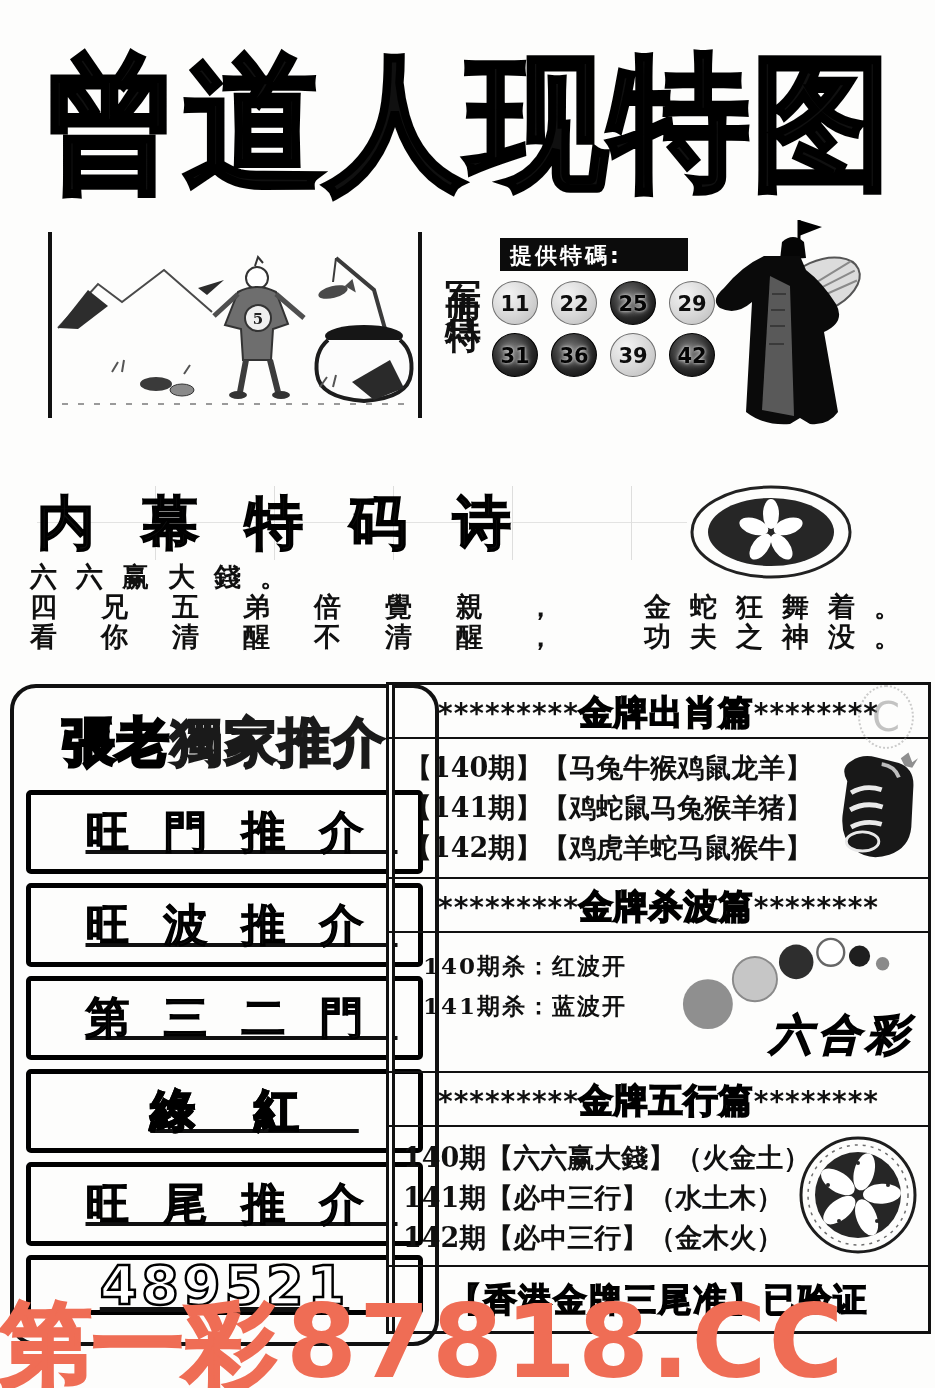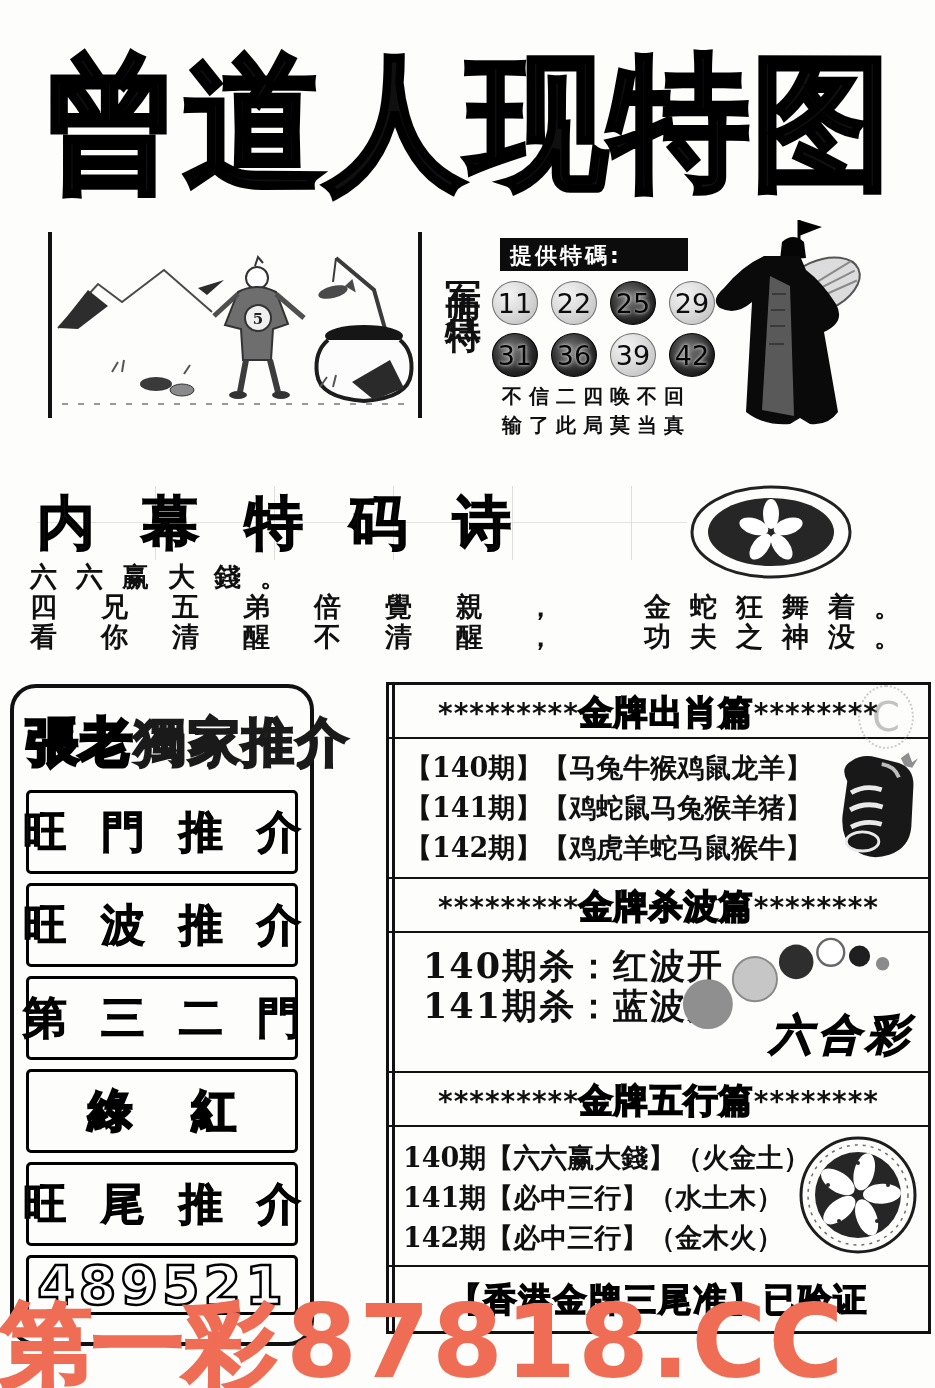--- a/index.html
+++ b/index.html
@@ -29,21 +29,21 @@
   .tips-header {
     position:absolute; left:500px; top:238px; width:188px; height:33px;
     background:#0c0c0c; color:#fff; font-size:22px; font-weight:700;
     line-height:36px; padding-left:10px; letter-spacing:3px;
     font-family:"DejaVu Sans","Liberation Sans",sans-serif;
   }
   .balls-row { position:absolute; left:492px; display:flex; gap:13px; }
   .balls-row.r1 { top:281px; } .balls-row.r2 { top:333px; }
   .ball {
     width:46px; height:44px; border-radius:50%; text-align:center;
-    line-height:44px; font-size:27px; font-weight:400;
+    line-height:44px; font-size:21px; font-weight:700;
     font-family:"DejaVu Sans","Liberation Sans",sans-serif;
   }
   .ball.light { background:radial-gradient(circle at 35% 30%, #f4f4f4 0%, #d6d6d6 55%, #b9b9b9 100%); border:1px solid #6f6f6f; color:#0d0d0d; }
   .ball.dark  { background:radial-gradient(circle at 42% 36%, #767676 0%, #2b2b2b 55%, #050505 100%); border:1px solid #000; color:#050505; text-shadow:0 0 3px #d2d2d2, 0 0 6px #bdbdbd; }
   .tips-caption {
     position:absolute; left:502px; top:382px; font-size:20px; font-weight:700;
     letter-spacing:7px; line-height:29px; white-space:nowrap;
   }
   .figure-box { position:absolute; left:702px; top:214px; width:172px; height:215px; }
   
@@ -59,30 +59,30 @@
     line-height:74px; -webkit-text-stroke:1.5px #000; white-space:nowrap;
   }
   .oval-logo { position:absolute; left:688px; top:484px; width:166px; height:96px; }
   
   .poem-lines { position:absolute; left:30px; top:562px; width:890px; }
   .poem-line { display:flex; justify-content:space-between; height:30px; line-height:30px; font-size:27px; font-weight:700; white-space:nowrap; }
   .poem-left  { letter-spacing:44px; }
   .poem-right { letter-spacing:19px; }
   
   .left-panel {
-    position:absolute; left:10px; top:684px; width:304px; height:662px;
+    position:absolute; left:10px; top:684px; width:429px; height:662px;
     border:4px solid #111; border-radius:26px; padding:6px 12px;
   }
   .lp-header { text-align:center; font-size:52px; line-height:96px; font-weight:900; white-space:nowrap; }
   .lp-header .strong { -webkit-text-stroke:4px #000; letter-spacing:2px; }
   .lp-header .rest   { -webkit-text-stroke:2.5px #1a1a1a; color:#232323; letter-spacing:2px; }
   .lp-box {
-    border:3px solid #000000; border-radius:5px; margin-bottom:9px;
+    border:5px solid #000000; border-radius:5px; margin-bottom:9px;
     display:flex; align-items:center; justify-content:center;
-    font-weight:900; white-space:nowrap;
+    font-weight:900; white-space:nowrap;text-decoration:underline;
   }
   .lp-box.h84 { height:84px; } .lp-box.h62 { height:60px; }
   .lp-text { font-size:44px; letter-spacing:34px; text-indent:34px; -webkit-text-stroke:1px #000; }
   .lp-text.two { letter-spacing:60px; text-indent:60px; }
   .outline-text { color:#fff; -webkit-text-stroke:2.5px #000; text-shadow:0 0 1px #000; }
   .lp-number { font-family:"DejaVu Sans","Liberation Sans",sans-serif; font-size:54px; font-weight:900; letter-spacing:4px; color:#fff; -webkit-text-stroke:2.5px #000; }
   
   .right-panel {
     position:absolute; left:386px; top:682px; width:545px; height:652px;
     border:3px solid #111; box-shadow:inset 3px 0 0 #fdfdfc, inset 6px 0 0 #111;
@@ -91,21 +91,21 @@
     height:54px; border-bottom:2px solid #111; text-align:center;
     line-height:54px; white-space:nowrap; overflow:hidden;
   }
   .sec-header .stars { font-family:"DejaVu Sans","Liberation Sans",sans-serif; font-size:28px; font-weight:900; letter-spacing:1px; vertical-align:1px; }
   .sec-header .sec-title { font-size:34px; font-weight:900; -webkit-text-stroke:1.8px #000; letter-spacing:1px; }
   .sec-body { position:relative; height:140px; border-bottom:2px solid #111; }
   .sec-rows { padding-top:9px; }
   .sec-row { font-size:27px; font-weight:700; line-height:40px; white-space:nowrap; }
   .body-1 .sec-rows { padding-left:16px; }
   .body-2 .sec-rows { padding-left:34px; padding-top:13px; }
-  .body-2 .sec-row  { font-size:35px; letter-spacing:2px; }
+  .body-2 .sec-row  { font-size:23px; letter-spacing:2px; }
   .body-3 .sec-rows { padding-left:14px; padding-top:11px; }
   .fist-box  { position:absolute; right:10px; top:6px; width:86px; height:126px; }
   .circles-box { position:absolute; right:2px; top:2px; width:250px; height:96px; }
   .mark6-text { position:absolute; right:14px; bottom:8px; font-size:42px; font-weight:900; font-style:italic; letter-spacing:6px; -webkit-text-stroke:1.5px #000; }
   .stamp-box { position:absolute; right:8px; top:2px; width:124px; height:132px; }
   .rp-footer { text-align:center; font-size:33px; font-weight:900; line-height:66px; -webkit-text-stroke:1.5px #000; letter-spacing:2px; white-space:nowrap; }
   .faint-stamp {
     position:absolute; right:14px; top:0px; width:56px; height:64px;
     border:2px dotted #9a9a9a; border-radius:50%; opacity:.5;
     color:#8a8a8a; font-size:40px; line-height:60px; text-align:center;
@@ -166,24 +166,20 @@
     <div class="ball light"><span>22</span></div>
     <div class="ball dark"><span>25</span></div>
     <div class="ball light"><span>29</span></div>
   </div>
   <div class="balls-row r2">
     <div class="ball dark"><span>31</span></div>
     <div class="ball dark"><span>36</span></div>
     <div class="ball light"><span>39</span></div>
     <div class="ball dark"><span>42</span></div>
   </div>
-  <div class="tips-caption">
-    <div>不信二四唤不回</div>
-    <div>输了此局莫当真</div>
-  </div>
 
   <div class="figure-box">
     <svg width="172" height="215" viewBox="0 0 172 215">
       <line x1="97" y1="6" x2="97" y2="32" stroke="#000" stroke-width="3"></line>
       <polygon points="97,6 120,13 97,22" fill="#000"></polygon>
       <g transform="rotate(-24 118 72)">
         <ellipse cx="118" cy="72" rx="42" ry="25" fill="#dcdcdc" stroke="#555" stroke-width="2"></ellipse>
         <path d="M80 72 L156 62 M80 76 L156 72 M82 82 L154 82" stroke="#8a8a8a" stroke-width="2" fill="none"></path>
       </g>
       <path d="M80 28 q11 -10 22 0 l2 16 -26 2 z" fill="#050505"></path>

